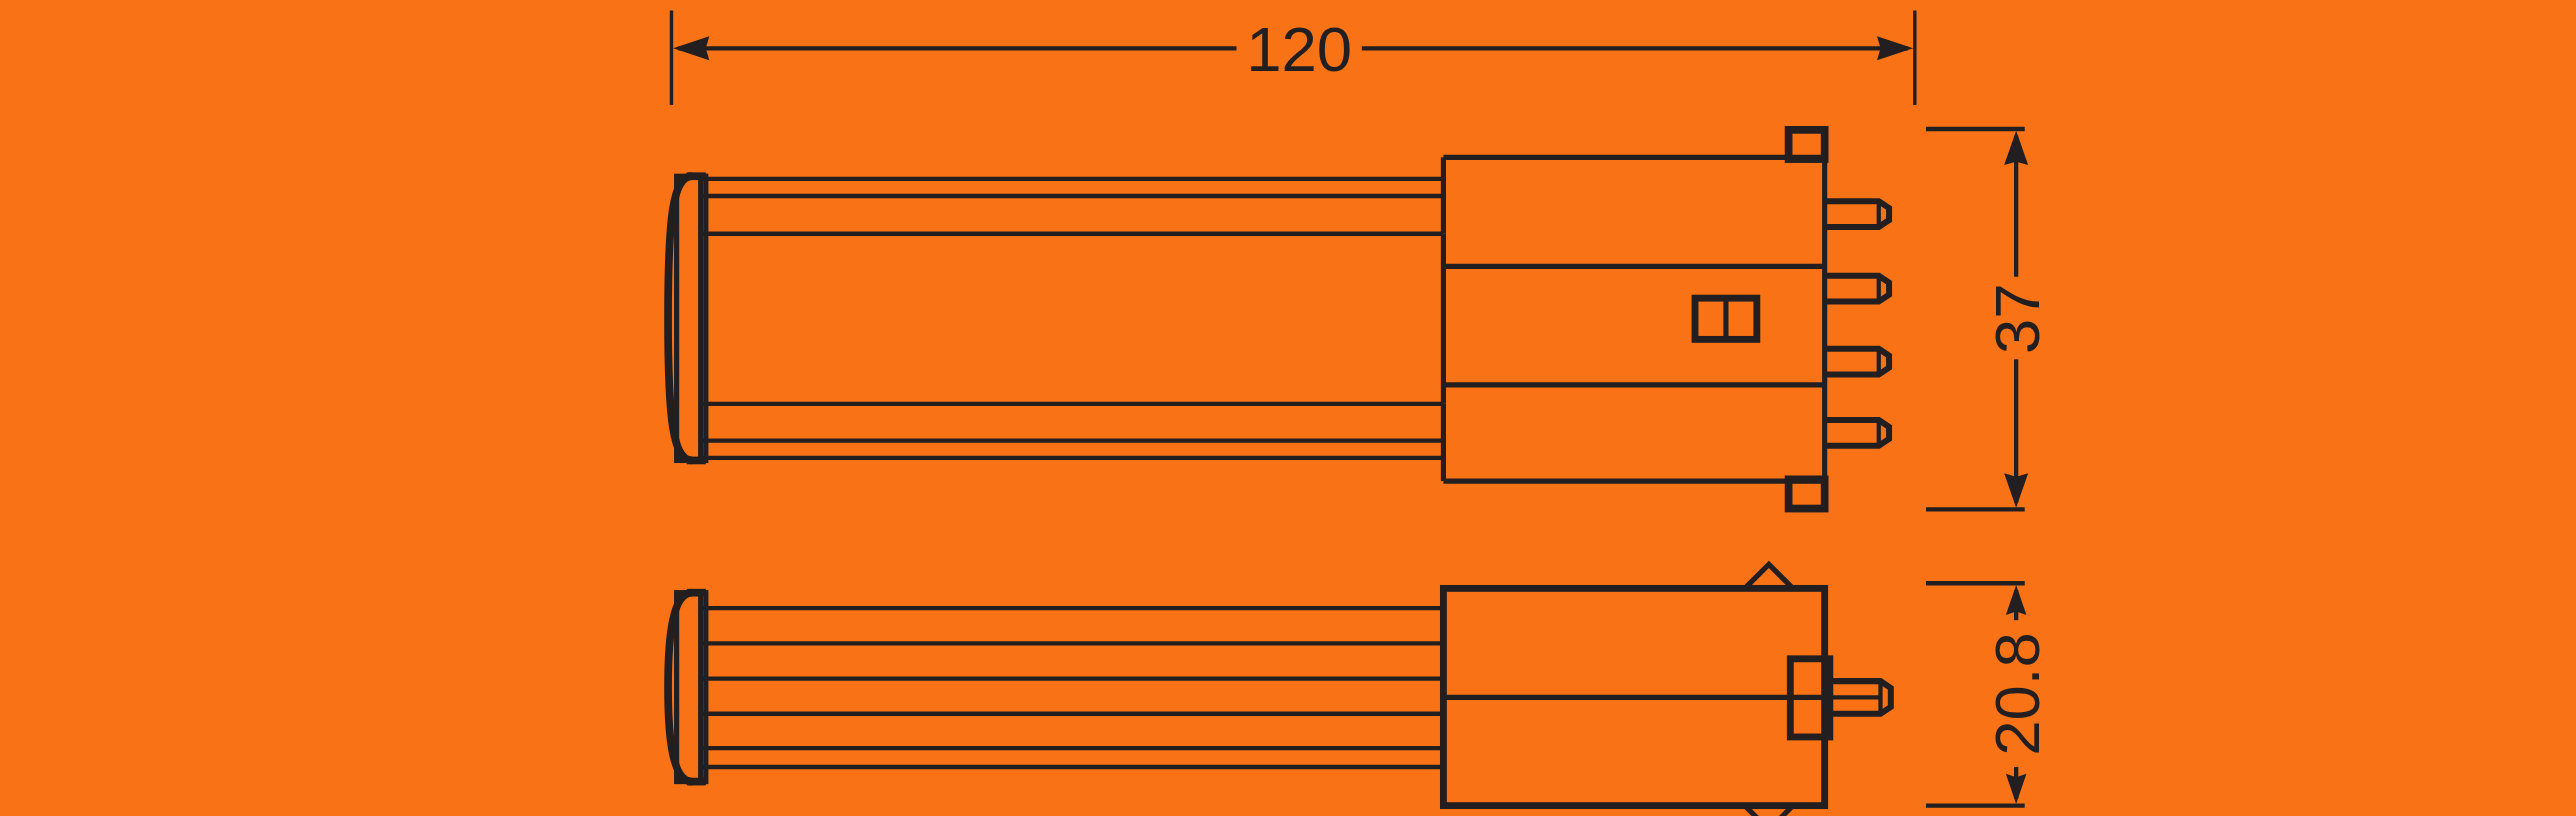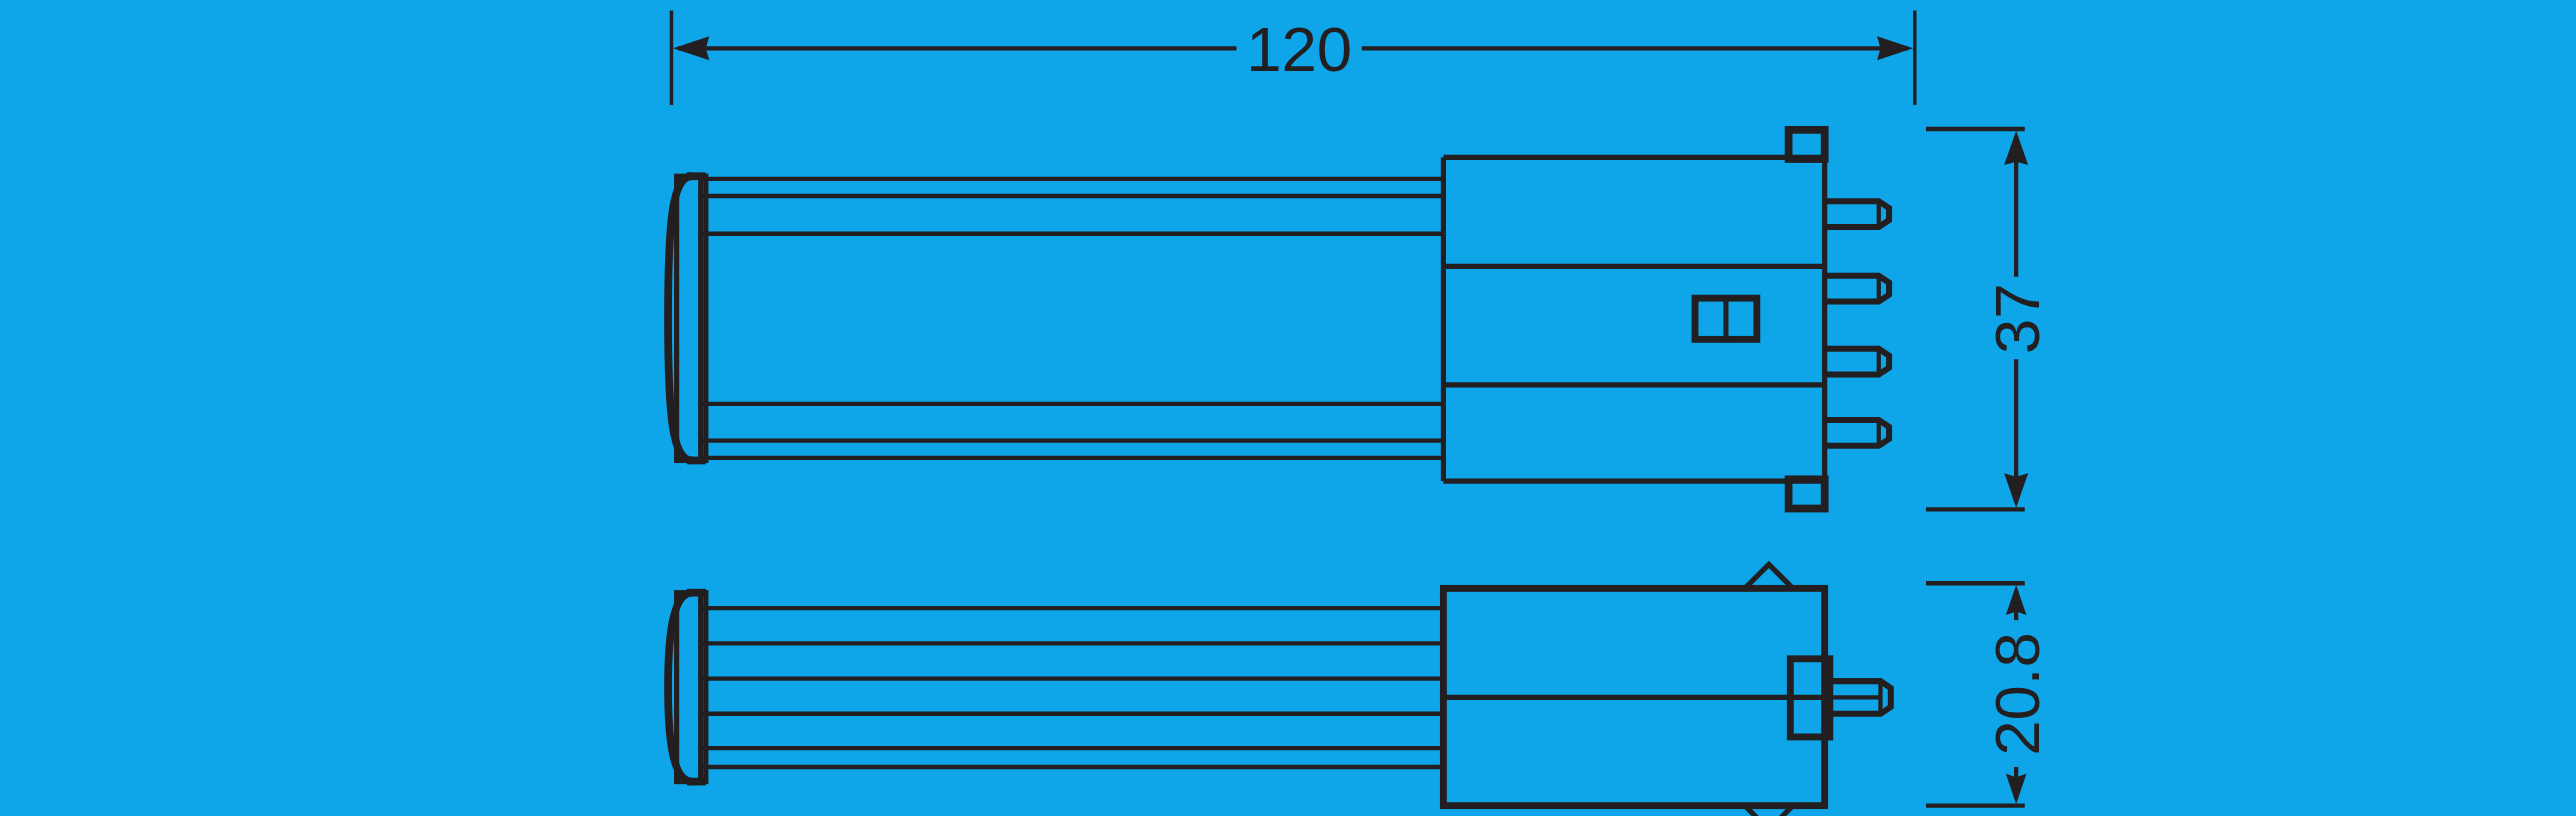--- a/index.html
+++ b/index.html
@@ -1,18 +1,18 @@
 <!DOCTYPE html>
 <html style="font-size:13.7px"><head>
 <meta charset="utf-8">
 <title>Technical Drawing</title>
 <style>
   html,body{margin:0;padding:0;background:#ffffff;}
   body{font-family:"Liberation Sans", sans-serif;}
-  #stage{position:relative;width:2576px;height:817px;background:#0ea5e9;overflow:hidden;}
+  #stage{position:relative;width:2576px;height:817px;background:#f97316;overflow:hidden;}
   svg#drawing{position:absolute;left:0;top:0;width:2576px;height:817px;display:block;}
   .dimtext{
     font-family:"Liberation Sans", sans-serif;
     font-weight:400;
     fill:#231f20;
   }
 </style>
 </head>
 <body>
 

